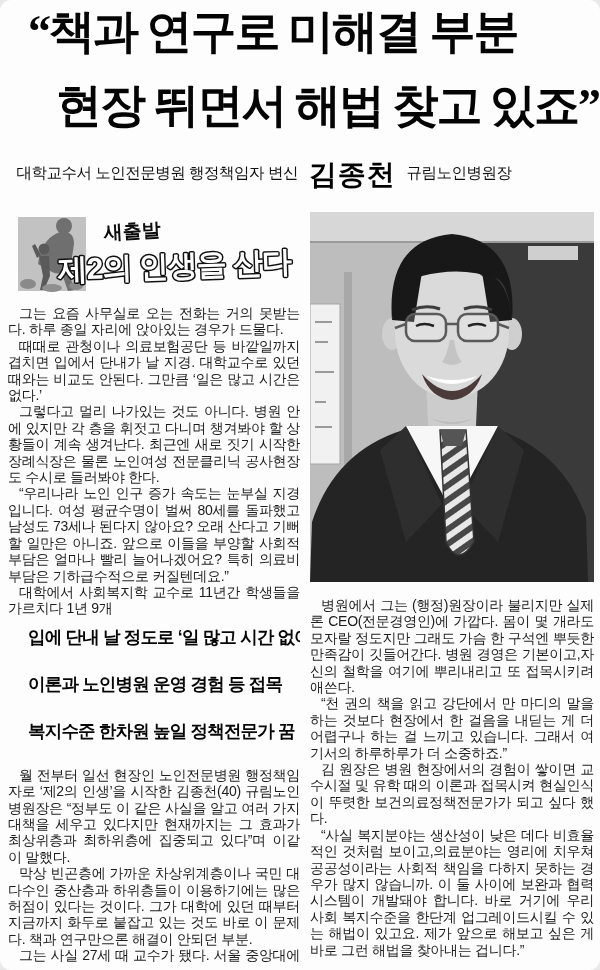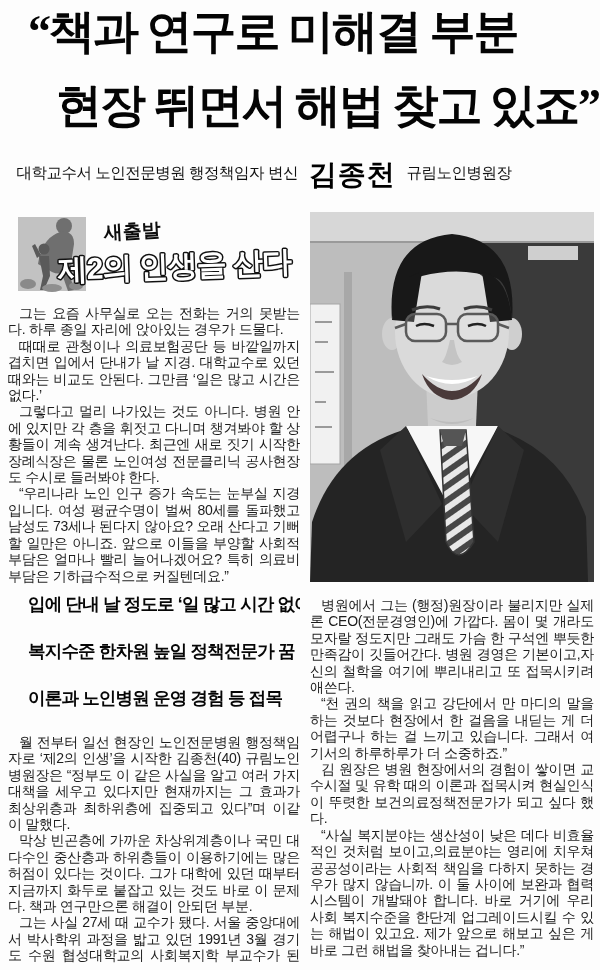--- a/index.html
+++ b/index.html
@@ -1,19 +1,20 @@
 <!DOCTYPE html>
 <html lang="ko"><head>
 <meta charset="utf-8">
 <style>
   html,body{margin:0;padding:0;background:#e9e9e9;}
   .page{
     position:relative;width:600px;height:970px;margin:0 auto;
     background:#fdfdfd;color:#1a1a1a;overflow:hidden;
     font-family:"Liberation Sans","DejaVu Sans",sans-serif;
+    border-radius:11px;
   }
   
   .headline{
     position:absolute;left:0;width:600px;
     font-family:"Liberation Serif","DejaVu Serif",serif;
     font-weight:700;color:#040404;font-size:46px;
     letter-spacing:-2px;line-height:1.15;white-space:nowrap;
   }
   .headline.l1{top:6px;padding-left:28px;}
   .headline.l2{top:80px;padding-left:56px;}
@@ -79,26 +80,27 @@
       </g>
       <text x="96" y="27" transform="rotate(-3 96 27)" font-size="19" font-weight="700" fill="#0d0d0d" font-family="Liberation Sans, DejaVu Sans, sans-serif">새출발</text>
       <text x="50" y="68" transform="rotate(-2 50 68)" font-size="30" font-weight="700" fill="#ffffff" stroke="#111111" stroke-width="3" paint-order="stroke" stroke-linejoin="round" letter-spacing="-1" font-family="Liberation Sans, DejaVu Sans, sans-serif">제2의 인생을 산다</text>
     </svg>
 
     <div class="body-text">
       <p>그는 요즘 사무실로 오는 전화는 거의 못받는다. 하루 종일 자리에 앉아있는 경우가 드물다.</p>
       <p>때때로 관청이나 의료보험공단 등 바깥일까지 겹치면 입에서 단내가 날 지경. 대학교수로 있던 때와는 비교도 안된다. 그만큼 ‘일은 많고 시간은 없다.’</p>
       <p>그렇다고 멀리 나가있는 것도 아니다. 병원 안에 있지만 각 층을 휘젓고 다니며 챙겨봐야 할 상황들이 계속 생겨난다. 최근엔 새로 짓기 시작한 장례식장은 물론 노인여성 전문클리닉 공사현장도 수시로 들러봐야 한다.</p>
       <p>“우리나라 노인 인구 증가 속도는 눈부실 지경입니다. 여성 평균수명이 벌써 80세를 돌파했고 남성도 73세나 된다지 않아요? 오래 산다고 기뻐할 일만은 아니죠. 앞으로 이들을 부양할 사회적 부담은 얼마나 빨리 늘어나겠어요? 특히 의료비 부담은 기하급수적으로 커질텐데요.”</p>
+      <p>대학에서 사회복지학 교수로 11년간 학생들을 가르치다 1년 9개</p>
     </div>
 
     <div class="pull-quotes">
       <div class="pull-quote">입에 단내 날 정도로 ‘일 많고 시간 없어’</div>
+      <div class="pull-quote">이론과 노인병원 운영 경험 등 접목</div>
       <div class="pull-quote">복지수준 한차원 높일 정책전문가 꿈</div>
-      <div class="pull-quote">이론과 노인병원 운영 경험 등 접목</div>
     </div>
 
     <div class="body-text">
       <p>월 전부터 일선 현장인 노인전문병원 행정책임자로 ‘제2의 인생’을 시작한 김종천(40) 규림노인병원장은 “정부도 이 같은 사실을 알고 여러 가지 대책을 세우고 있다지만 현재까지는 그 효과가 최상위층과 최하위층에 집중되고 있다”며 이같이 말했다.</p>
       <p>막상 빈곤층에 가까운 차상위계층이나 국민 대다수인 중산층과 하위층들이 이용하기에는 많은 허점이 있다는 것이다. 그가 대학에 있던 때부터 지금까지 화두로 붙잡고 있는 것도 바로 이 문제다. 책과 연구만으론 해결이 안되던 부분.</p>
       <p>그는 사실 27세 때 교수가 됐다. 서울 중앙대에서 박사학위 과정을 밟고 있던 1991년 3월 경기도 수원 협성대학교의 사회복지학 부교수가 된 것. 석사과정을 마치자마자 한국복지정책연구소 책임연구원으로 일했던 경력이 주효했다.</p>
       <p>박사 논문도 450여명 정신장애인들을 인터뷰해 이들의 사회적 욕구를 체계적으로 밝혀낸 것으로 땄다. 정신장애인들은 사고의 일관성이 없다고 믿던 당시 학계에선 센세이셔널한 시도였다. 그는 이 연구를 통해 이들의 진술에 일관성이 있을 뿐 아니라 오히려 일반인들보다 그 통계적 유의성이 더 높다는 사실을 밝혀내기도 했다.</p>
     </div>
   </div>
 

